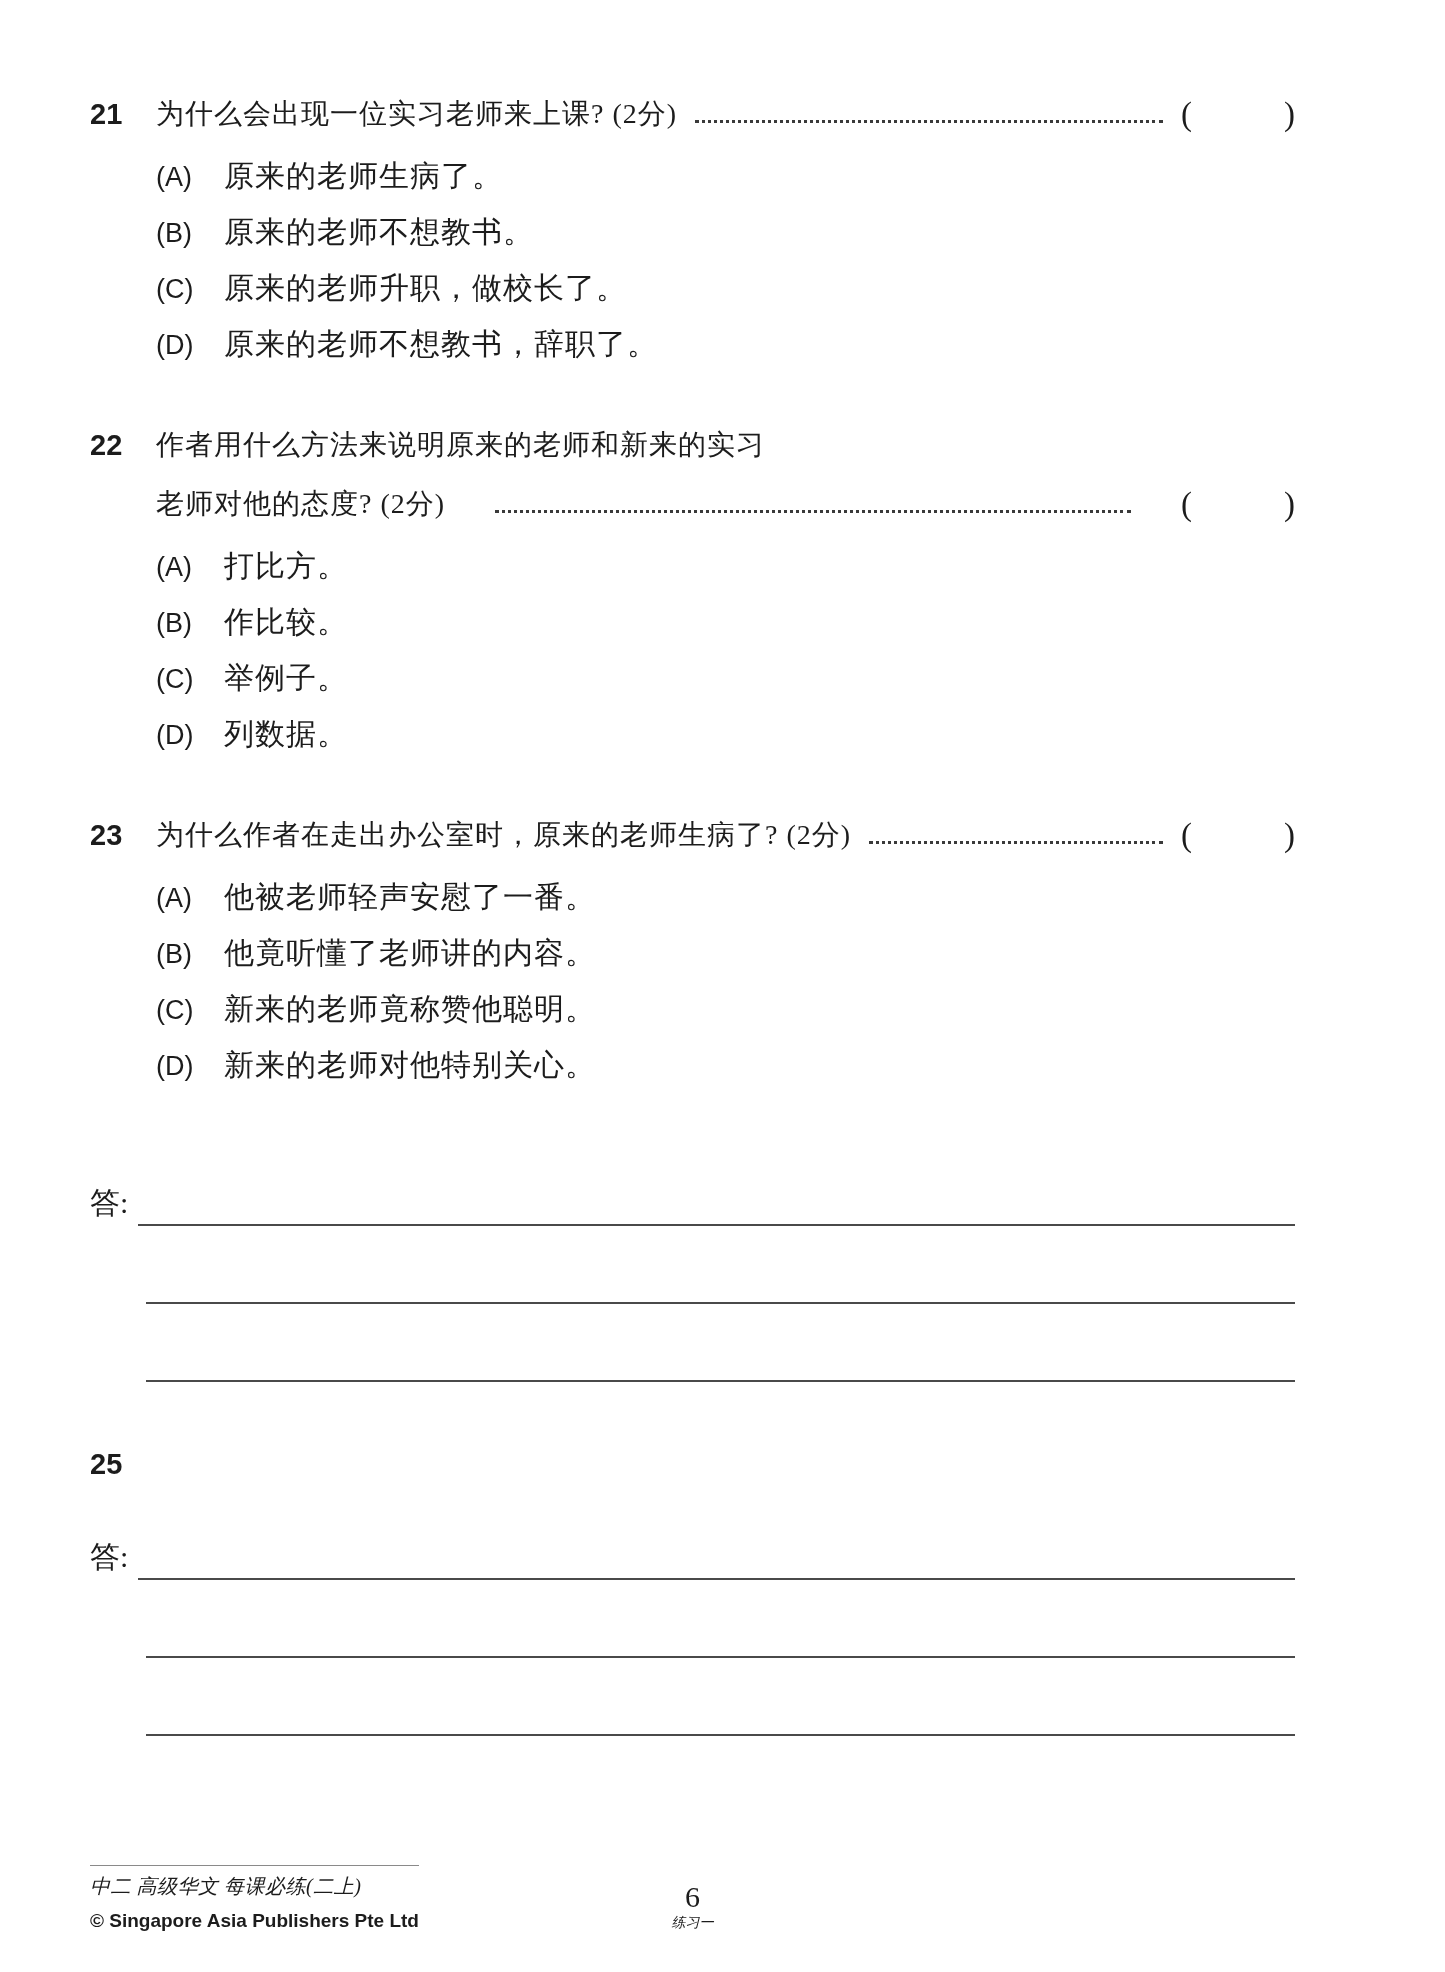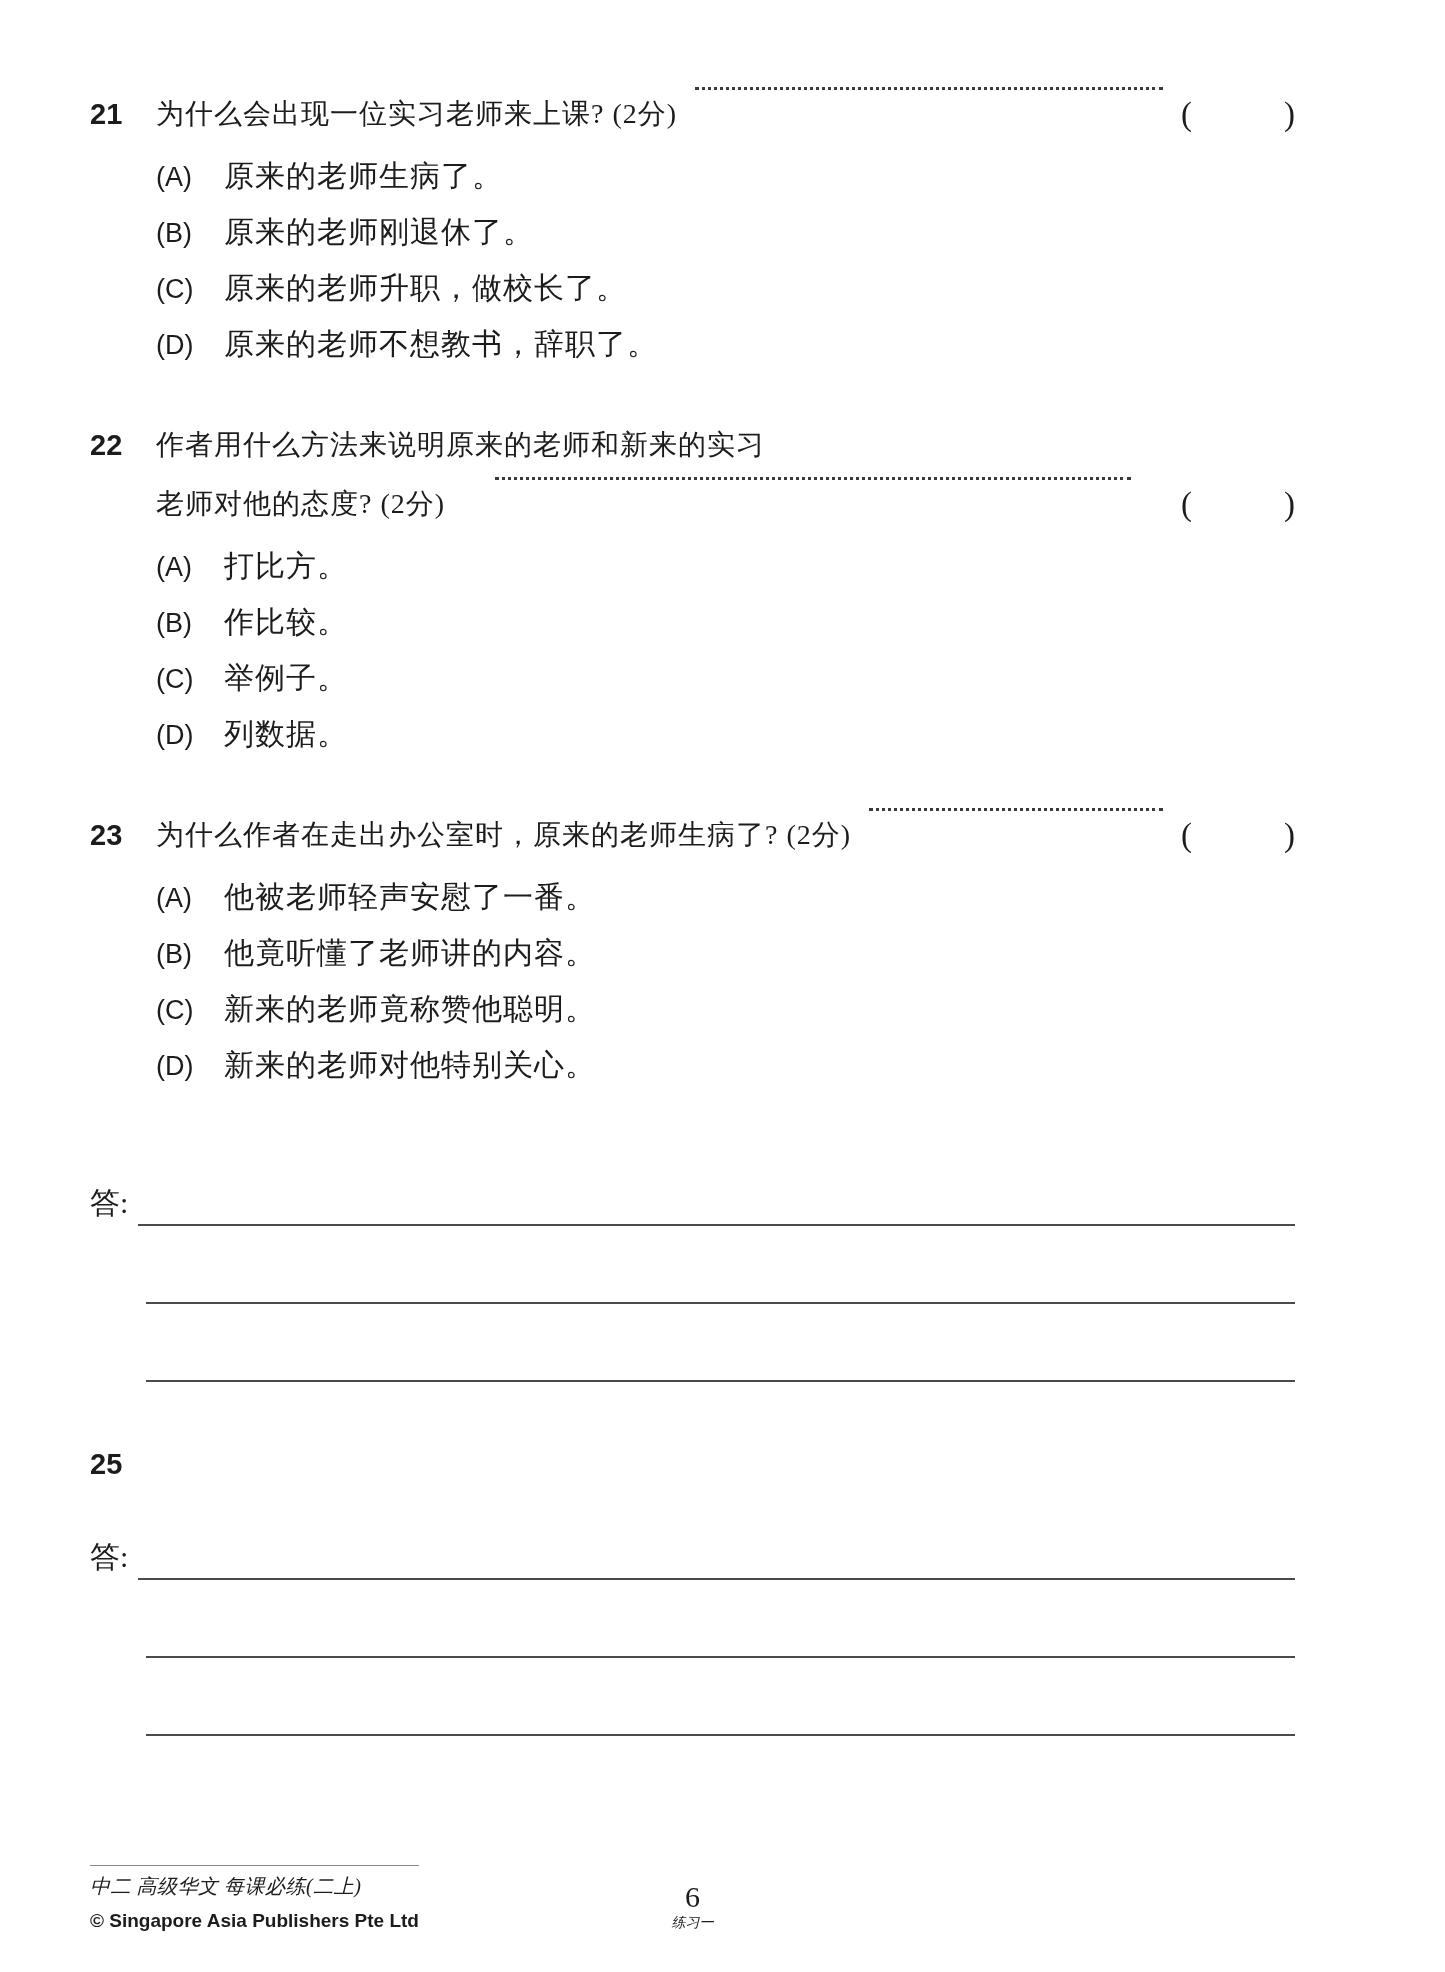--- a/index.html
+++ b/index.html
@@ -11,21 +11,21 @@
     overflow: hidden;
     font-family: "Liberation Serif", "DejaVu Serif", serif;
     color: #1c1c1c;
   }
   .page {
     padding: 96px 150px 0 90px;
   }
   .question { margin-bottom: 64px; }
   .q-header, .q-line2 {
     display: flex;
-    align-items: flex-start;
+    align-items: flex-end;
     line-height: 36px;
   }
   .q-num {
     flex: none;
     width: 66px;
     font-family: "Liberation Sans", "DejaVu Sans", sans-serif;
     font-weight: bold;
     font-size: 29px;
   }
   .q-text {
@@ -129,21 +129,21 @@
         <span class="bracket-close">)</span>
       </span>
     </div>
     <div class="options">
       <div class="option">
         <span class="opt-label">(A)</span>
         <span class="opt-text">原来的老师生病了。</span>
       </div>
       <div class="option">
         <span class="opt-label">(B)</span>
-        <span class="opt-text">原来的老师刚退休了。</span>
+        <span class="opt-text">原来的老师不想教书。</span>
       </div>
       <div class="option">
         <span class="opt-label">(C)</span>
         <span class="opt-text">原来的老师升职，做校长了。</span>
       </div>
       <div class="option">
         <span class="opt-label">(D)</span>
         <span class="opt-text">原来的老师不想教书，辞职了。</span>
       </div>
     </div>

